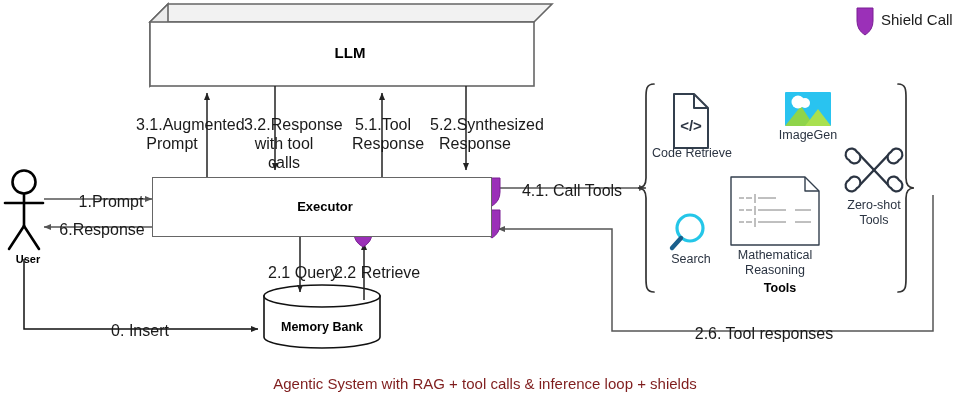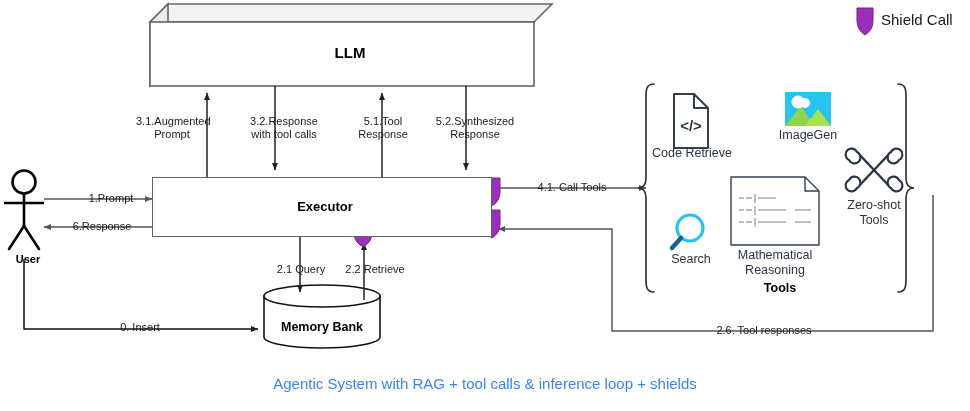--- a/index.html
+++ b/index.html
@@ -4,21 +4,21 @@
 <style>
   html,body{margin:0;padding:0;background:#ffffff;}
   body{
     width:970px;height:411px;position:relative;overflow:hidden;
     font-family:"Liberation Sans", sans-serif;
     color:#000000;
     -webkit-font-smoothing:antialiased;
   }
   .canvas{position:absolute;left:0;top:0;width:970px;height:411px;}
   svg.layer{position:absolute;left:0;top:0;width:970px;height:411px;overflow:visible;}
-  .lbl{position:absolute;font-size:11px;line-height:13px;color:#1a1a1a;text-align:center;white-space:pre;}
+  .lbl{position:absolute;font-size:16px;line-height:19px;color:#1a1a1a;text-align:center;white-space:pre;}
   .lbl.wrap{white-space:normal;}
   #llm-label{position:absolute;left:160px;top:44px;width:380px;text-align:center;font-size:15px;font-weight:bold;color:#000;}
 
   
   #executor-box{position:absolute;left:152px;top:177px;width:340px;height:60px;
       border:1.6px solid #666;background:#ffffff;box-sizing:border-box;}
   #executor-label{position:absolute;left:180px;top:199px;width:290px;text-align:center;font-size:13px;font-weight:bold;color:#000;}
   #memory-label{position:absolute;left:264px;top:320px;width:116px;text-align:center;font-size:12.5px;font-weight:bold;color:#000;}
 
   
@@ -26,21 +26,21 @@
 
   
   .tool-cap{position:absolute;font-size:12.5px;line-height:14.5px;text-align:center;color:#2b3442;white-space:pre-line;}
   #tools-title{position:absolute;left:700px;top:281px;width:160px;text-align:center;font-size:12.5px;font-weight:bold;color:#000;}
 
   
   #legend{position:absolute;left:853px;top:5px;display:flex;align-items:center;gap:6px;}
   #legend-text{font-size:15px;color:#1a1a1a;}
 
   
-  #caption{position:absolute;left:0px;top:375px;width:970px;text-align:center;font-size:15px;color:#3b82f6;}
+  #caption{position:absolute;left:0px;top:375px;width:970px;text-align:center;font-size:15px;color:#7f1d1d;}
 </style>
 </head>
 <body>
 
 <div class="canvas">
 
   <svg class="layer">
     <defs>
       <marker id="ah" markerWidth="9" markerHeight="9" refX="7.4" refY="3.2" orient="auto" markerUnits="userSpaceOnUse">
         <path d="M0,0 L7.6,3.2 L0,6.4 z" fill="#222"></path>

